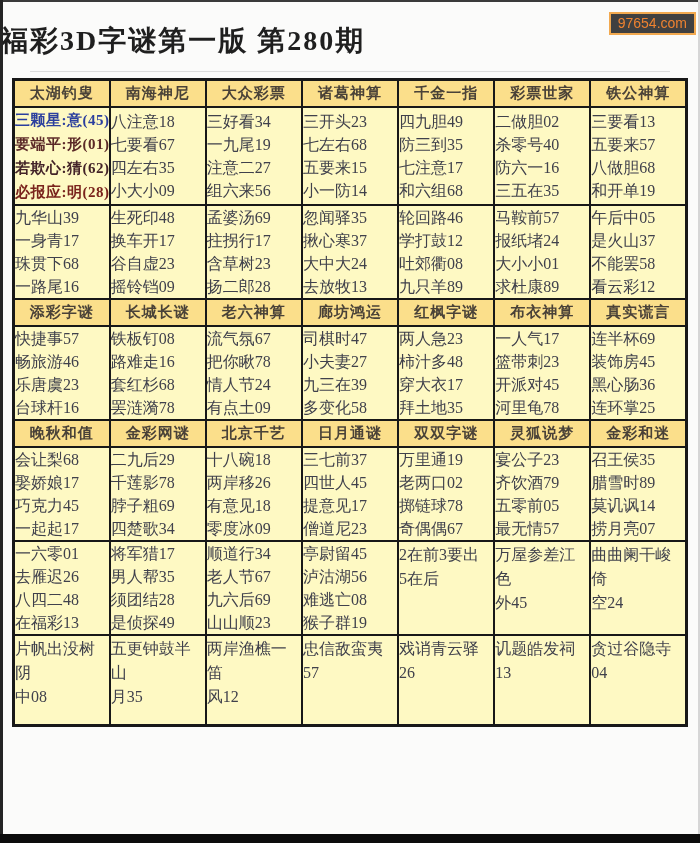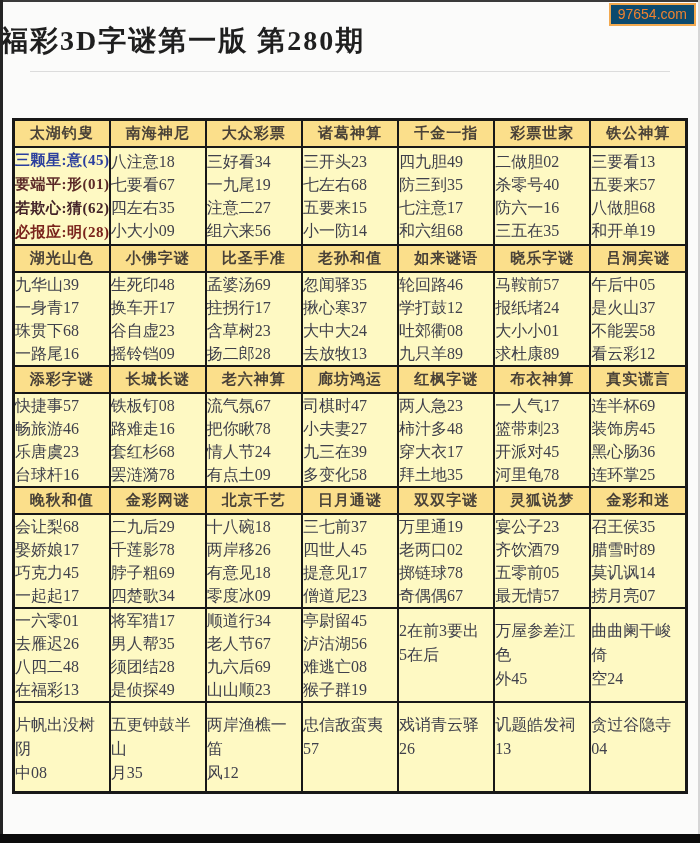--- a/index.html
+++ b/index.html
@@ -15,51 +15,50 @@
   body{
     width:700px;height:843px;position:relative;overflow:hidden;
     background:#fbfbfa;
     font-family:"Liberation Serif","DejaVu Serif",serif;
   }
   .edge-left{position:absolute;left:0;top:0;width:3px;height:100%;background:#242424;}
   .edge-top{position:absolute;top:0;left:0;width:100%;height:2px;background:#3a3a3a;}
   .edge-right{position:absolute;right:0;top:0;width:2px;height:100%;background:#d6d6d6;}
   .edge-bottom{position:absolute;bottom:0;left:0;width:100%;height:9px;background:#0c0c0c;z-index:5;}
   .watermark{
-    position:absolute;top:3px;right:4px;
+    position:absolute;top:12px;right:4px;
     border:2px solid var(--wm-border);
-    background:#0c4a6e;color:var(--wm-text);
+    background:#404040;color:var(--wm-text);
     font-family:"Liberation Sans","DejaVu Sans",sans-serif;
     font-size:14px;line-height:17px;padding:1px 7px;
   }
   .page-title{
     margin:0;padding-top:22px;text-align:left;
     font-size:28px;font-weight:600;letter-spacing:2px;color:var(--title);
   }
   .title-rule{position:absolute;top:71px;left:30px;right:30px;height:1px;background:#dcdcdc;}
   table.riddle{
     position:absolute;left:12px;top:78px;width:676px;
     border-collapse:collapse;table-layout:fixed;
     border:3px solid var(--border);
     background:#fefefe;
-    margin-top:40px;
   }
   td{border:2px solid var(--border);overflow:hidden;padding:0;}
   td.hcell{
     background:var(--header-bg);height:25px;text-align:center;
     font-size:15px;font-weight:bold;letter-spacing:1px;color:var(--header-text);
   }
   td.ccell{
     background:#fef9c3;text-align:left;vertical-align:middle;
     font-size:16px;color:var(--cell-text);
   }
   td.ccell .line{line-height:23px;white-space:nowrap;}
   td.ccell.bold{font-weight:bold;font-size:15px;}
   td.ccell.bold .line{line-height:24px;letter-spacing:0.5px;}
-  td.ccell.top{vertical-align:top;padding-top:10px;}
+  td.ccell.top{vertical-align:top;padding-top:1px;}
   td.ccell.top .line{line-height:24px;white-space:normal;}
 </style>
 </head>
 <body>
 
 <div class="edge-top"></div>
 <div class="edge-left"></div>
 <div class="edge-right"></div>
 <div class="edge-bottom"></div>
 
@@ -116,29 +115,20 @@
           <div class="line">防六一16</div>
           <div class="line">三五在35</div>
         </td>
         <td class="ccell">
           <div class="line">三要看13</div>
           <div class="line">五要来57</div>
           <div class="line">八做胆68</div>
           <div class="line">和开单19</div>
         </td>
       </tr>
-      <tr>
-        <td class="hcell">湖光山色</td>
-        <td class="hcell">小佛字谜</td>
-        <td class="hcell">比圣手准</td>
-        <td class="hcell">老孙和值</td>
-        <td class="hcell">如来谜语</td>
-        <td class="hcell">晓乐字谜</td>
-        <td class="hcell">吕洞宾谜</td>
-      </tr>
       <tr style="height: 94px;">
         <td class="ccell">
           <div class="line">九华山39</div>
           <div class="line">一身青17</div>
           <div class="line">珠贯下68</div>
           <div class="line">一路尾16</div>
         </td>
         <td class="ccell">
           <div class="line">生死印48</div>
           <div class="line">换车开17</div>

